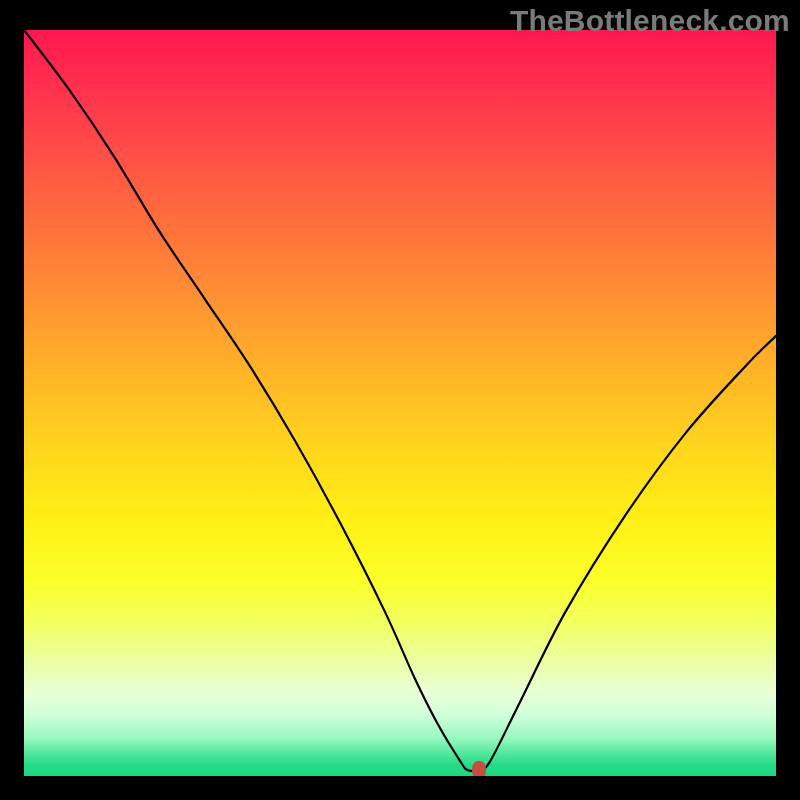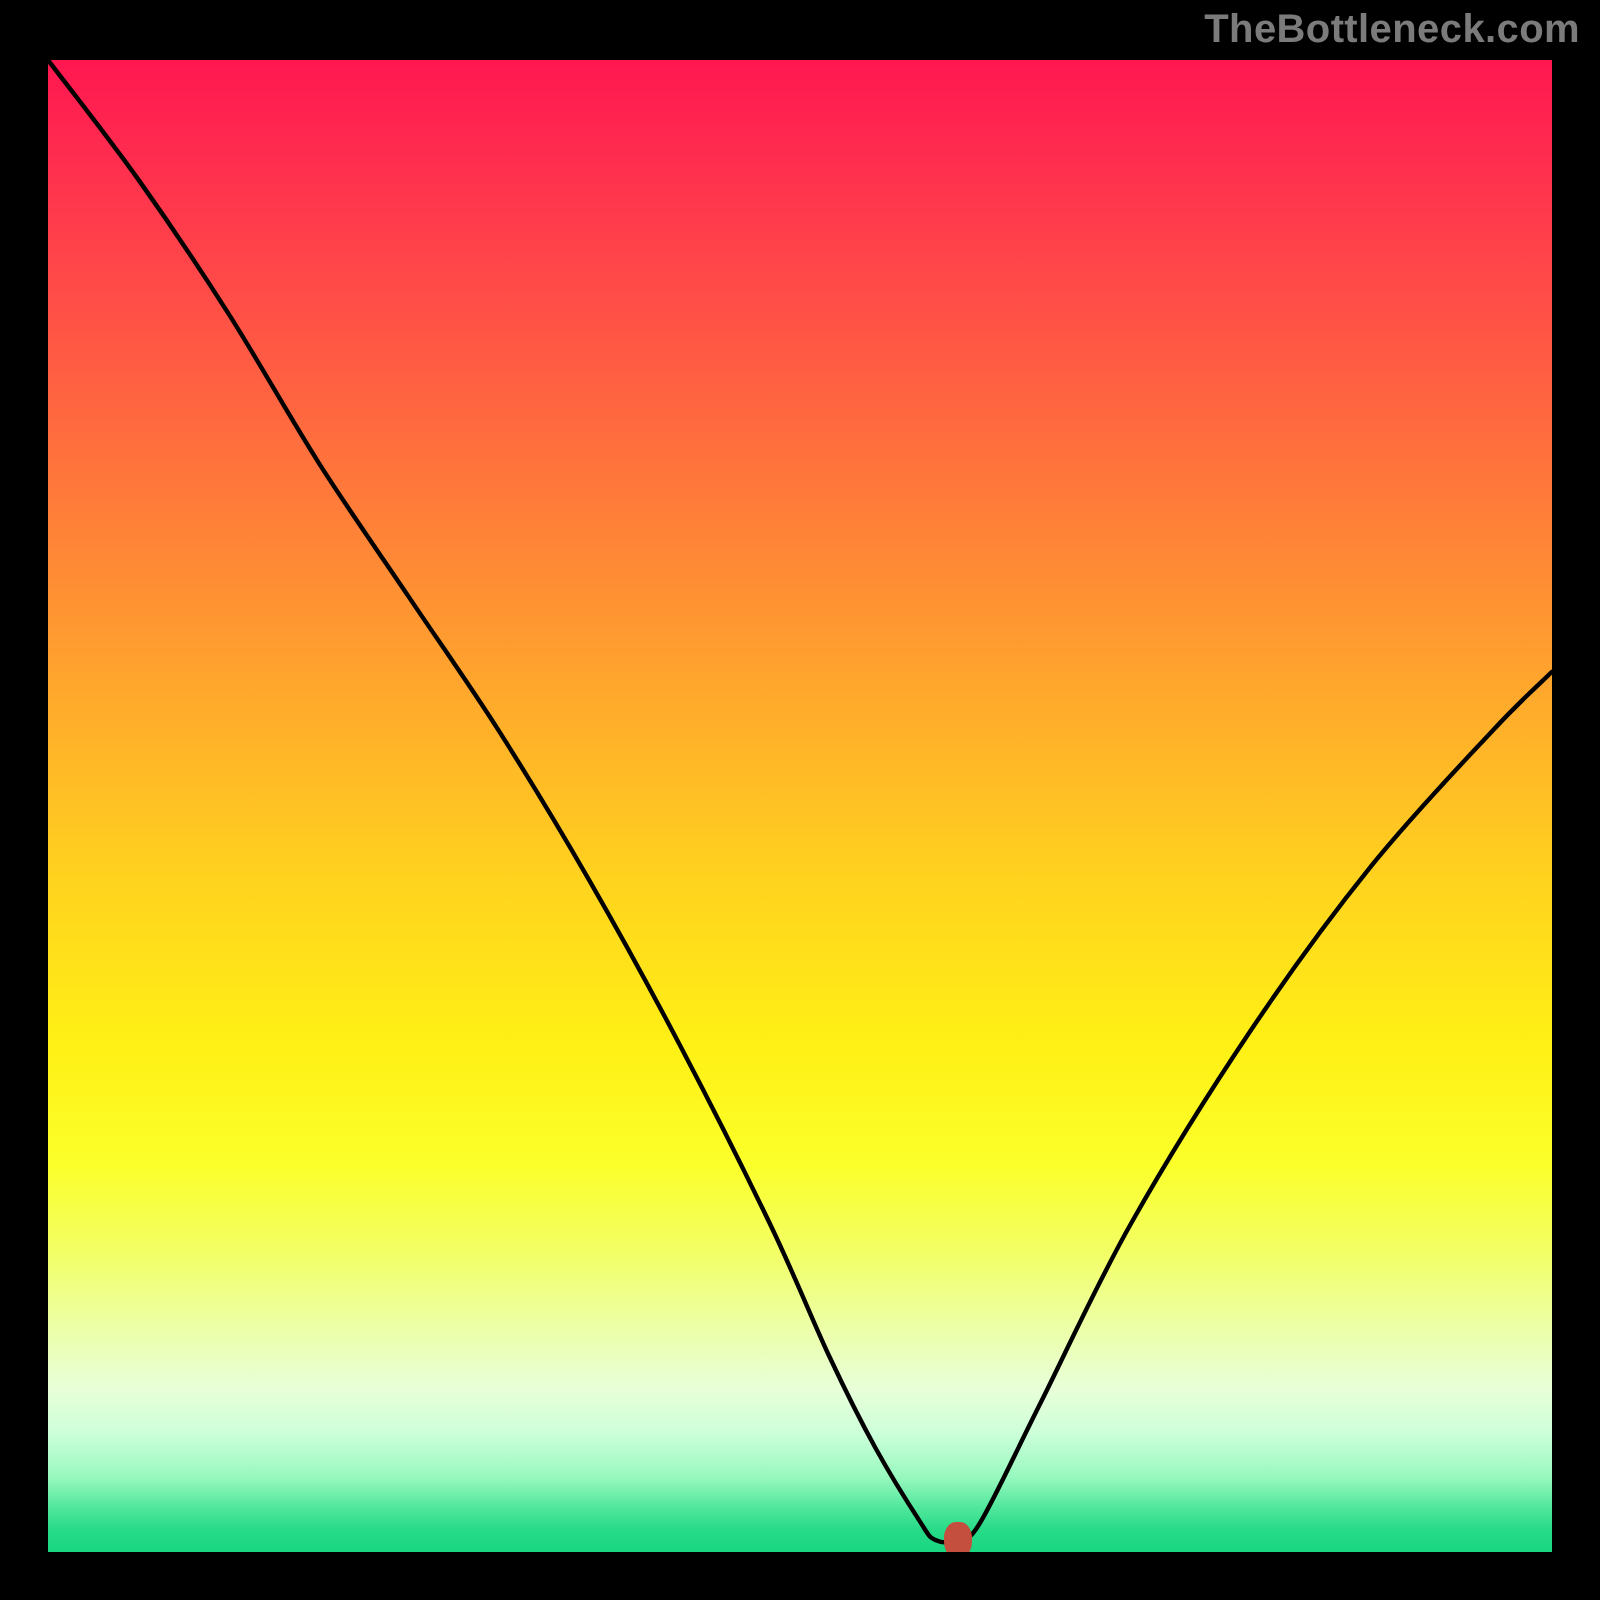--- a/index.html
+++ b/index.html
@@ -8,21 +8,21 @@
     position: relative;
     width: 800px;
     height: 800px;
     background: #000;
   }
   .watermark {
     position: absolute;
     top: 4px;
     right: 10px;
     font-family: Arial, Helvetica, sans-serif;
-    font-size: 20px;
+    font-size: 30px;
     font-weight: 600;
     color: #7b7b7b;
     letter-spacing: 0.2px;
     z-index: 10;
   }
   .plot {
     position: absolute;
     left: 24px;
     top: 30px;
     width: 752px;

